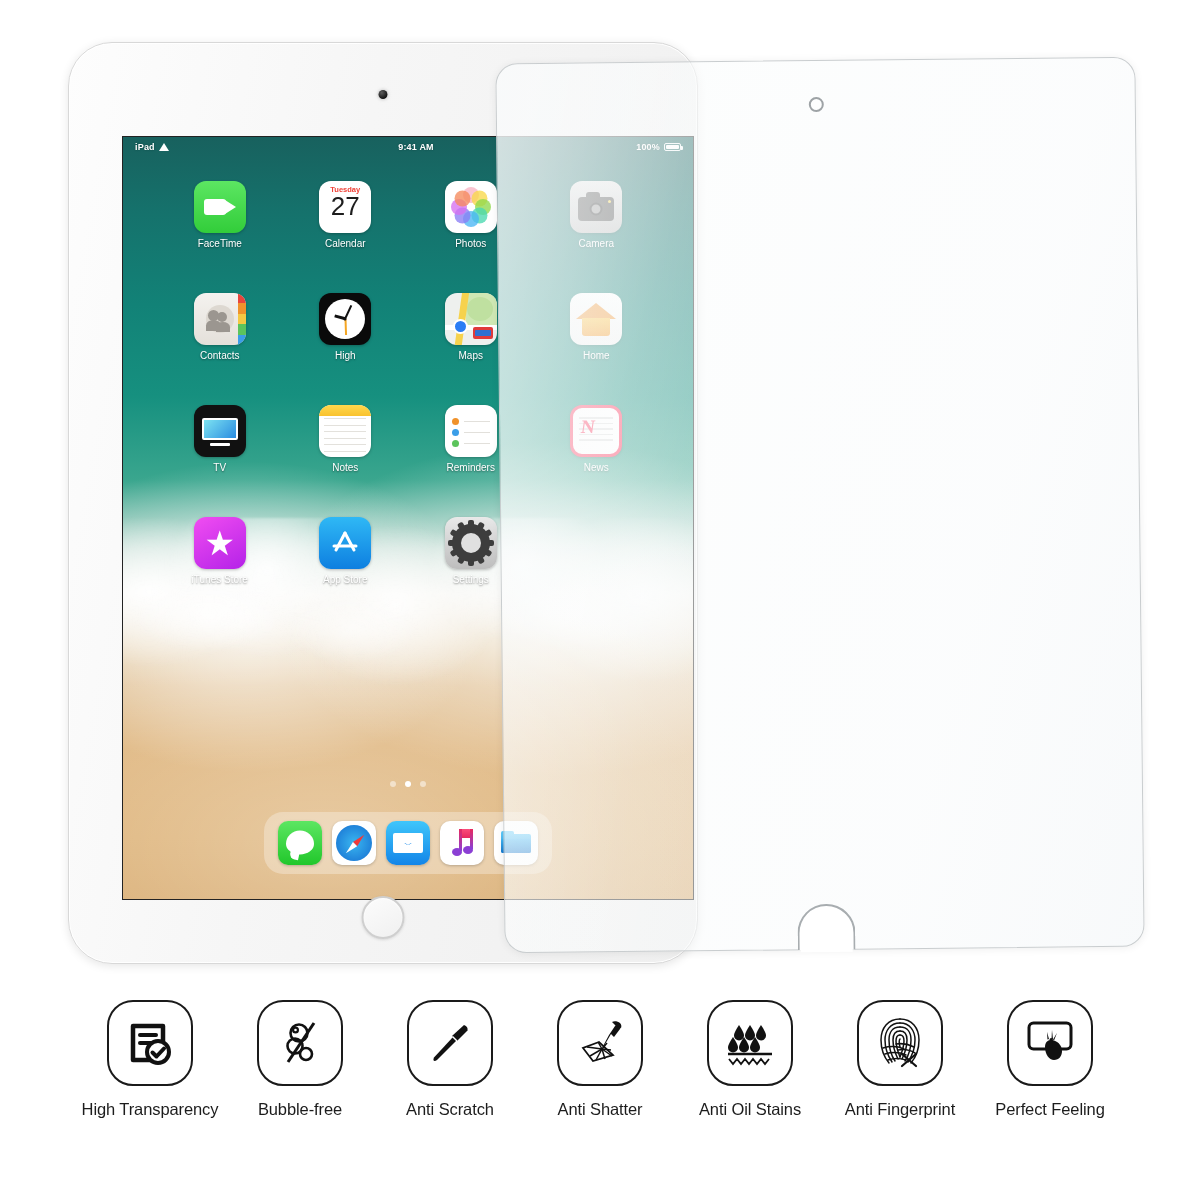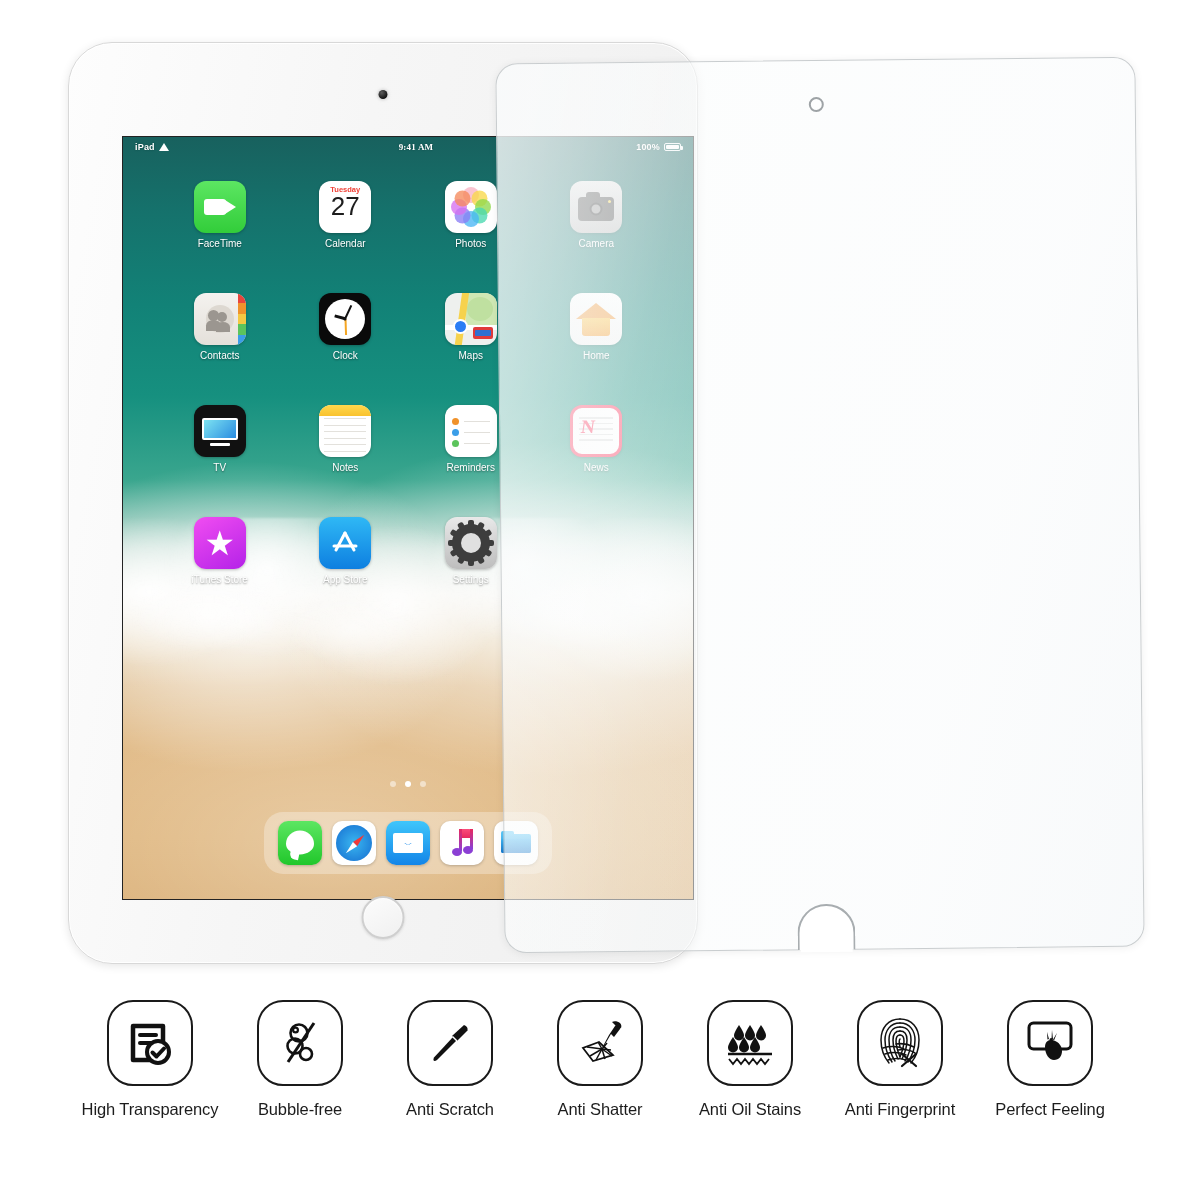--- a/index.html
+++ b/index.html
@@ -89,21 +89,21 @@
   
   .statusbar {
     position: absolute; left: 0; top: 0; width: 100%; height: 20px;
     display: flex; align-items: center;
     padding: 8px 12px;
     color: #fff; font-size: 9px; font-weight: bold;
     text-shadow: 0 0 2px rgba(0,0,0,.35);
     letter-spacing: .2px;
   }
   .sb-left { display: flex; align-items: center; gap: 4px; }
-  .sb-center { position: absolute; left: 16px; right: 0; text-align: center; font-size: 9px; font-weight: bold; font-family: Liberation Serif, serif; }
+  .sb-center { position: absolute; left: 16px; right: 0; text-align: center; font-size: 9px; font-weight: bold; }
   .sb-right { margin-left: auto; display: flex; align-items: center; gap: 4px; }
   .wifi-icon { display: inline-block; width: 10px; height: 8px; position: relative; }
   .wifi-icon i {
     position: absolute; left: 50%; bottom: 0; transform: translateX(-50%);
     width: 0; height: 0; border-left: 5px solid transparent; border-right: 5px solid transparent;
     border-bottom: 8px solid #fff;
   }
   .batt { width: 17px; height: 8px; border: 1px solid rgba(255,255,255,.95); border-radius: 2px; position: relative; }
   .batt::after { content:""; position:absolute; right:-3px; top:2px; width:2px; height:4px; background:rgba(255,255,255,.95); border-radius:0 1px 1px 0; }
   .batt i { position:absolute; left:1px; top:1px; bottom:1px; right:1px; background:#fff; border-radius:1px; }
@@ -408,21 +408,21 @@
           </div>
 
           <div class="app">
             <div class="app-icon ic-clock">
               <span class="clock-face"></span>
               <span class="clock-h" style="width:2.5px;height:11px;margin-left:-1.25px;transform:rotate(-75deg)"></span>
               <span class="clock-m" style="width:2px;height:15px;margin-left:-1px;transform:rotate(25deg)"></span>
               <span class="clock-s" style="width:1.5px;height:16px;margin-left:-.75px;transform:rotate(178deg)"></span>
               <span class="clock-center"></span>
             </div>
-            <div class="app-label">Clock</div>
+            <div class="app-label">High</div>
           </div>
 
           <div class="app">
             <div class="app-icon ic-maps">
               <span class="map-green"></span>
                 <span class="map-green2"></span>
               <span class="map-road"></span>
                 <span class="map-road2"></span>
               <span class="map-pin"></span>
               <span class="map-shield">

